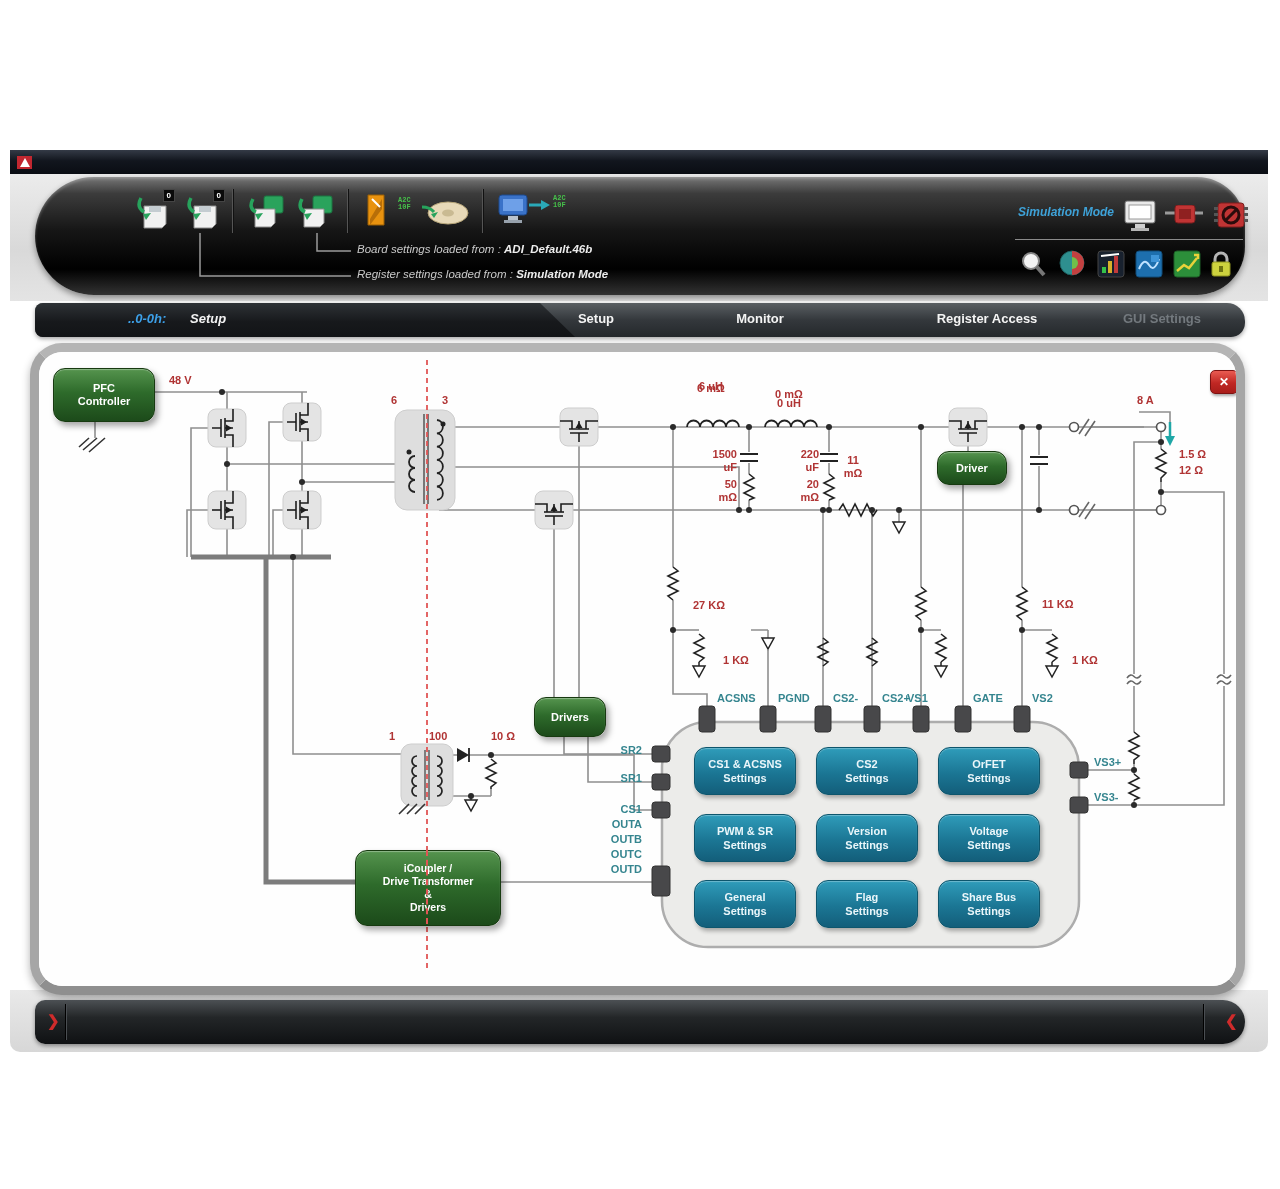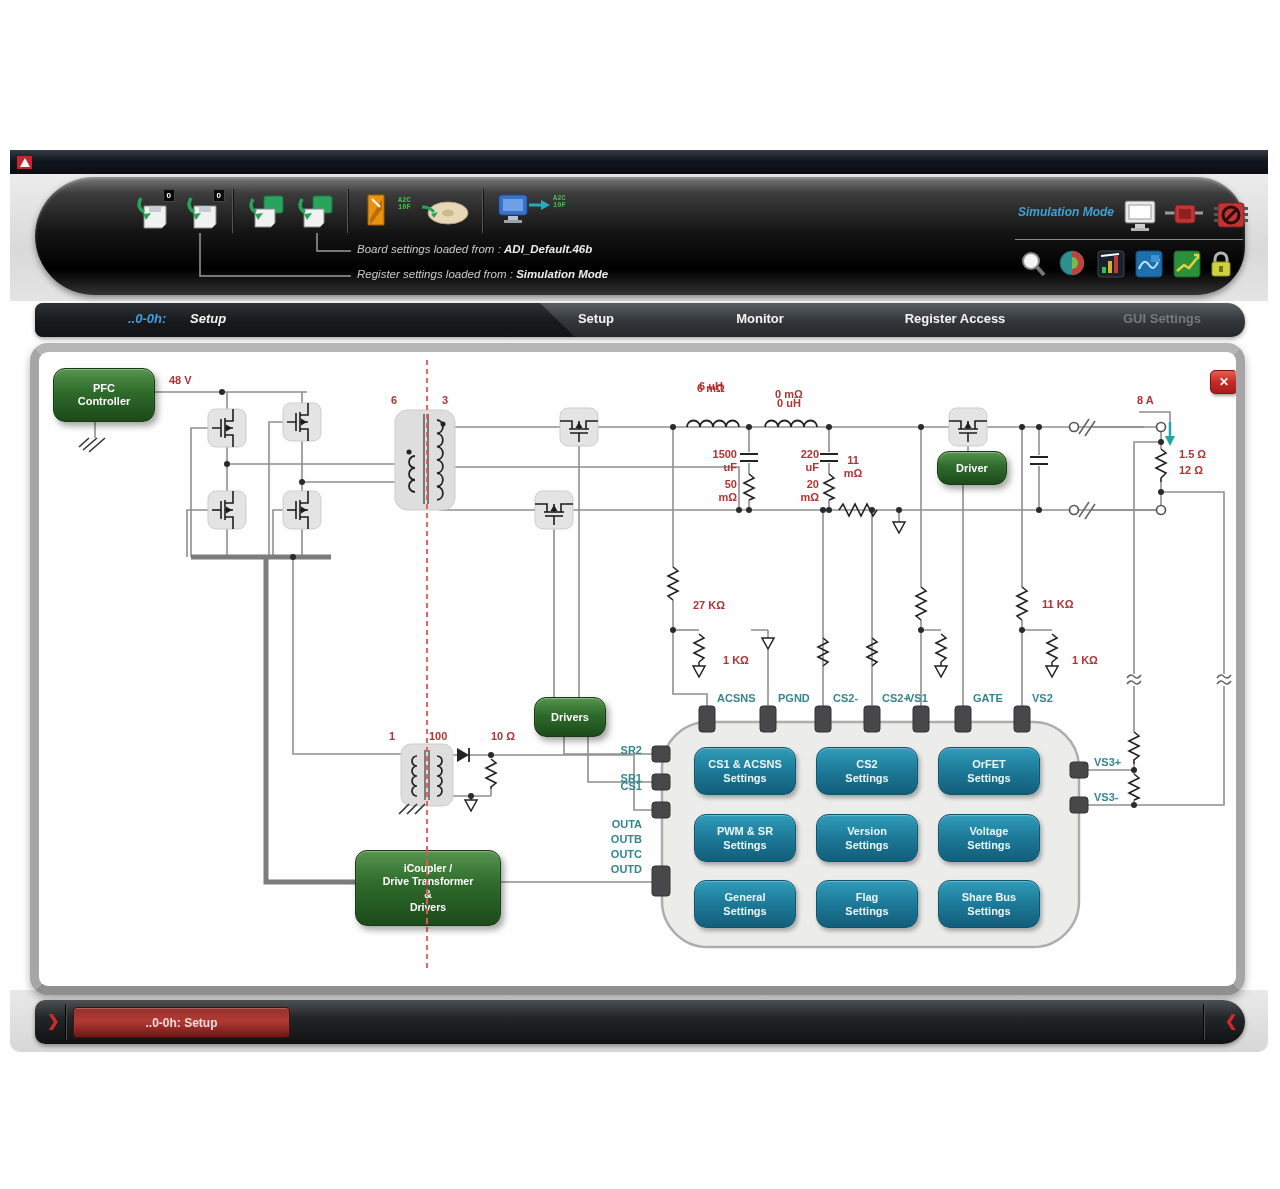--- a/index.html
+++ b/index.html
@@ -24,21 +24,21 @@
   .simmode{position:absolute;left:983px;top:28px;color:#3ea2d8;font:bold italic 12px "Liberation Sans",sans-serif;font-style:italic;}
   .tb-div{position:absolute;left:980px;top:62px;width:228px;height:1px;background:#8a8a8a;}
   
   .tabbar{left:35px;top:303px;width:1210px;height:34px;background:linear-gradient(180deg,#5a5f63,#34383c 50%,#24282b);border-radius:8px 18px 14px 8px;box-shadow:0 2px 4px rgba(0,0,0,.35);}
   .tab-left{position:absolute;left:0;top:0;width:540px;height:34px;background:linear-gradient(180deg,#2e3236,#17191c 55%,#121416);clip-path:polygon(0 0,505px 0,540px 34px,0 34px);border-radius:8px 0 0 8px;}
   .tab-cur-prefix{position:absolute;left:93px;top:8px;color:#3da0e8;font:bold 13px "Liberation Sans",sans-serif;font-style:italic;}
   .tab-cur-name{position:absolute;left:155px;top:8px;color:#f2f2f2;font:bold 13px "Liberation Sans",sans-serif;font-style:italic;}
   .tab{position:absolute;top:8px;text-align:center;color:#f4f4f4;font:bold 13px "Liberation Sans",sans-serif;cursor:pointer;}
   .tab.dim{color:#73797e;}
   
-  .frame{left:30px;top:343px;width:1215px;height:652px;box-sizing:border-box;border:9px solid #a6a6a6;border-top-color:#b5b5b5;border-bottom-color:#8f8f8f;border-radius:18px;background:#fff;box-shadow:0 4px 8px rgba(0,0,0,.3);}
+  .frame{left:30px;top:343px;width:1215px;height:652px;box-sizing:border-box;border:9px solid #a6a6a6;border-top-color:#b5b5b5;border-bottom-color:#8f8f8f;border-radius:32px;background:#fff;box-shadow:0 4px 8px rgba(0,0,0,.3);}
   .schem{position:absolute;inset:0;border-radius:24px;overflow:hidden;background:#fefefe;}
   .schem svg{position:absolute;left:0;top:0;}
   
   .val{position:absolute;font:bold 11px "Liberation Sans",sans-serif;color:#b03434;white-space:nowrap;z-index:3;}
   .val.r{text-align:right;}
   .val.c{text-align:center;}
   .pinlab{position:absolute;font:bold 11px "Liberation Sans",sans-serif;color:#35858f;white-space:nowrap;z-index:3;}
   .pinlab.r{text-align:right;}
   
   .gbtn{position:absolute;z-index:4;background:linear-gradient(180deg,#55944e,#2e6b2b 45%,#1c4a1a);border:1px solid #173a10;border-radius:12px;color:#fff;font:bold 11px "Liberation Sans",sans-serif;display:flex;flex-direction:column;align-items:center;justify-content:center;line-height:13px;box-shadow:3px 4px 6px rgba(0,0,0,.35),inset 0 1px 1px rgba(255,255,255,.35);cursor:pointer;text-align:center;}
@@ -214,21 +214,21 @@
       </svg>
   </div>
 </div>
 
 <div class="abs tabbar">
   <div class="tab-left"></div>
   <div class="tab-cur-prefix">..0-0h:</div>
   <div class="tab-cur-name">Setup</div>
   <div class="tab" style="left:486px;width:150px">Setup</div>
   <div class="tab" style="left:645px;width:160px">Monitor</div>
-  <div class="tab" style="left:820px;width:200px">Register Access</div>
+  <div class="tab" style="left:852px;width:200px">Register Access</div>
   <div class="tab dim" style="left:1037px;width:180px">GUI Settings</div>
 </div>
 
 <div class="abs frame">
 <div class="schem">
 
   <svg width="1197" height="634" viewBox="0 0 1197 634">
     <defs>
       <g id="fet">
         <rect x="-19" y="-19" width="38" height="38" rx="8" fill="#e4e4e4" stroke="#cdcdcd"></rect>
@@ -526,30 +526,29 @@
 
   <div class="pinlab" style="left:678px;top:340px">ACSNS</div>
   <div class="pinlab" style="left:739px;top:340px">PGND</div>
   <div class="pinlab" style="left:794px;top:340px">CS2-</div>
   <div class="pinlab" style="left:843px;top:340px">CS2+</div>
   <div class="pinlab" style="left:868px;top:340px">VS1</div>
   <div class="pinlab" style="left:934px;top:340px">GATE</div>
   <div class="pinlab" style="left:993px;top:340px">VS2</div>
   <div class="pinlab r" style="left:545px;top:392px;width:58px">SR2</div>
   <div class="pinlab r" style="left:545px;top:420px;width:58px">SR1</div>
-  <div class="pinlab r" style="left:545px;top:428px;width:58px">CS1</div>
+  <div class="pinlab r" style="left:545px;top:451px;width:58px">CS1</div>
   <div class="pinlab r" style="left:545px;top:466px;width:58px">OUTA</div>
   <div class="pinlab r" style="left:545px;top:481px;width:58px">OUTB</div>
   <div class="pinlab r" style="left:545px;top:496px;width:58px">OUTC</div>
   <div class="pinlab r" style="left:545px;top:511px;width:58px">OUTD</div>
   <div class="pinlab" style="left:1055px;top:404px">VS3+</div>
   <div class="pinlab" style="left:1055px;top:439px">VS3-</div>
 
 </div>
 </div>
 
 <div class="abs statusbar">
   <div class="sb-arrow" style="left:12px">❯</div>
   <div class="sb-line" style="left:30px"></div>
-  <div class="sb-chip">..0-0h: Setup</div>
   <div class="sb-line" style="left:1168px"></div>
   <div class="sb-arrow" style="left:1190px">❮</div>
 </div>
 
 </body></html>

